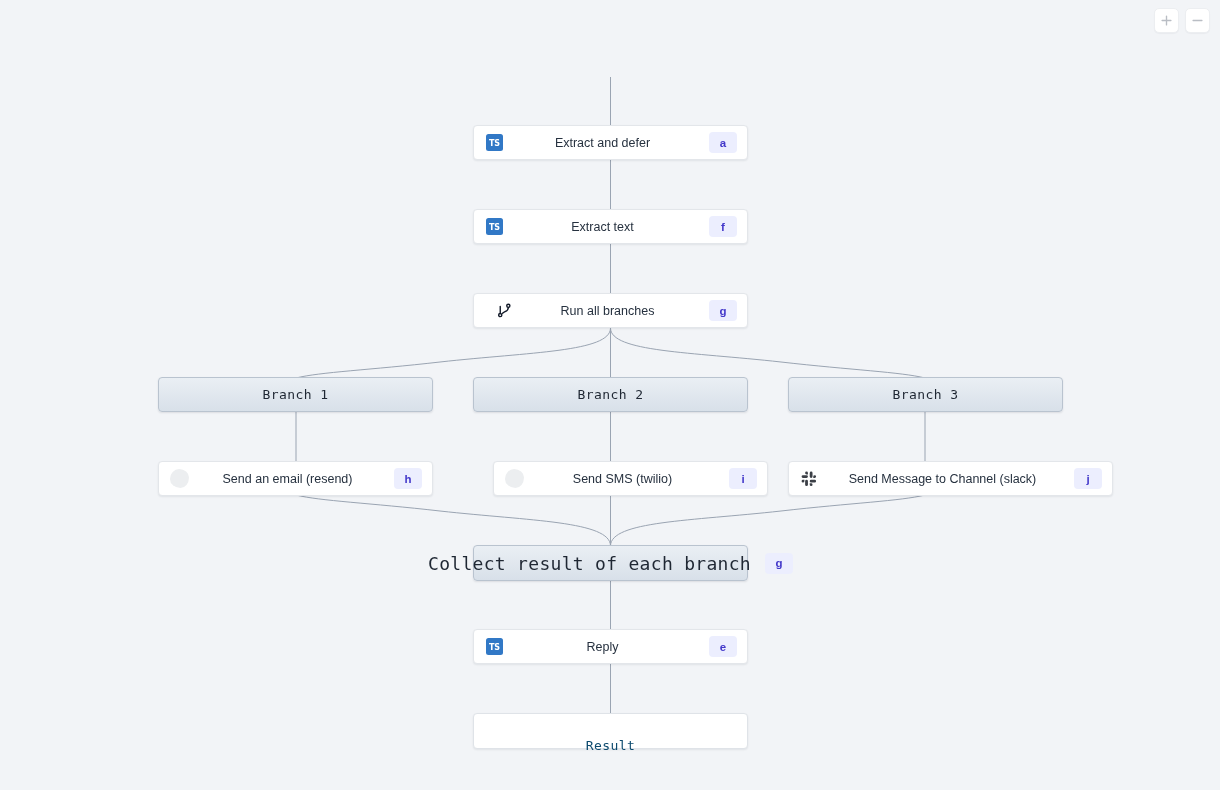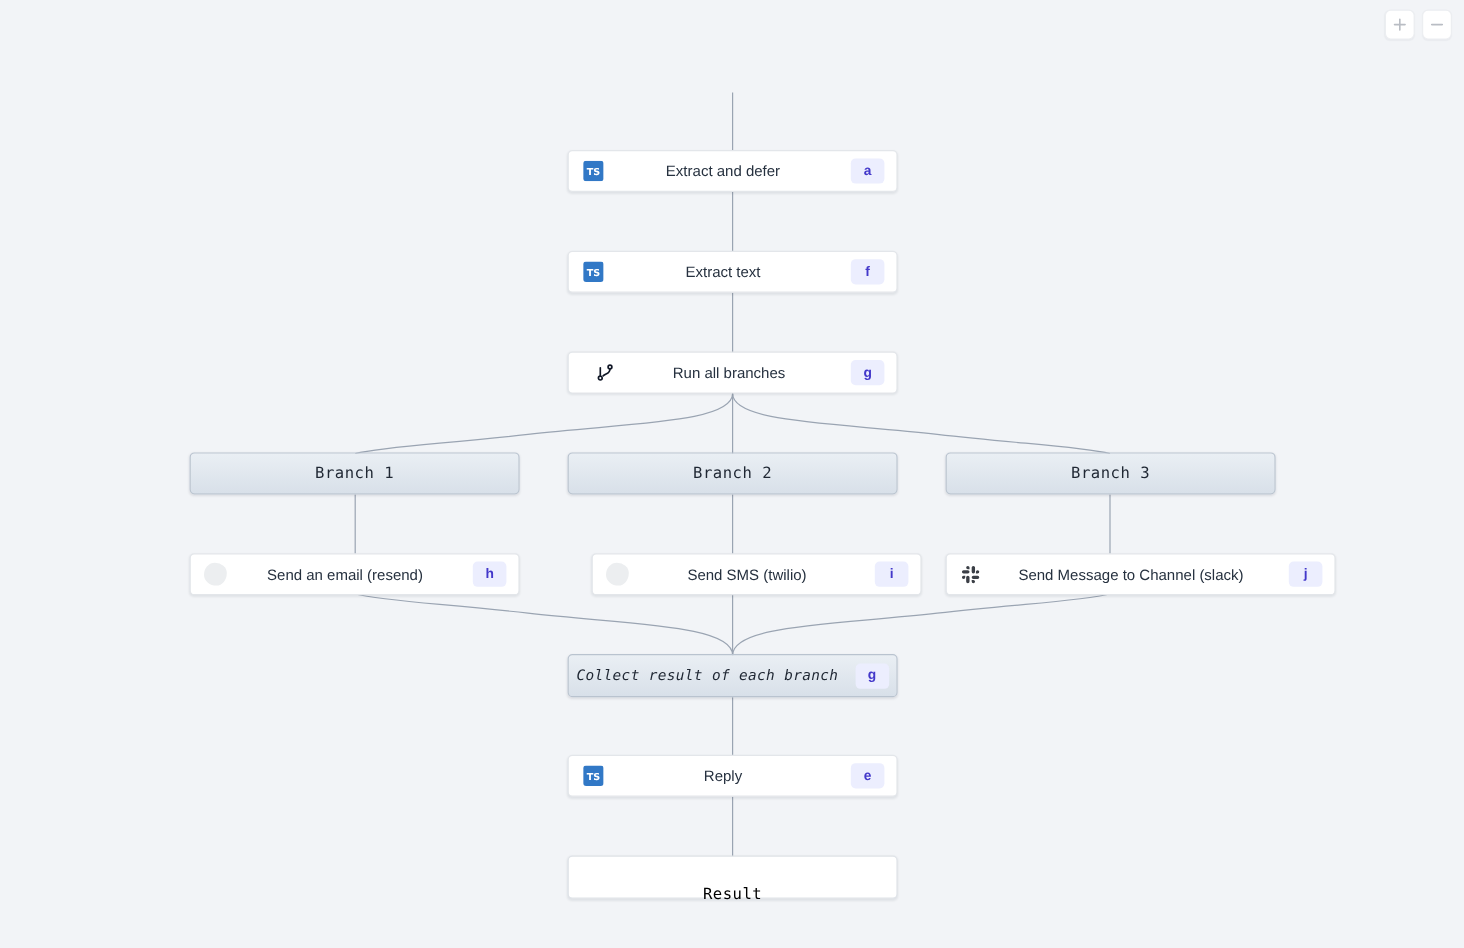--- a/index.html
+++ b/index.html
@@ -86,21 +86,21 @@
   .node.plain {
     background: #ffffff;
     border: 1px solid #dfe3e8;
     box-shadow: 0 1px 2px rgba(16,24,40,0.08);
     justify-content: center;
   }
   .node.plain .node-title {
     font-family: "DejaVu Sans Mono", "Liberation Mono", monospace;
     font-size: 13px;
     letter-spacing: 0.4px;
-    color: #000000;
+    color: #0c4a6e;
     text-align: center;
     width: 100%;
     margin-top: 28px;
   }
 
   
   .node.step {
     background: #ffffff;
     border: 1px solid #e3e6ea;
     box-shadow: 0 1px 2px rgba(16,24,40,0.08);
@@ -119,25 +119,24 @@
   
   .node.collect {
     background: linear-gradient(180deg, #eaeff4 0%, #d8e0e9 100%);
     border: 1px solid #b9c3cf;
     box-shadow: 0 1px 2px rgba(16,24,40,0.10);
     padding: 0 10px;
     justify-content: center;
   }
   .node.collect .node-title {
     font-family: "DejaVu Sans Mono", "Liberation Mono", monospace;
-    font-size: 12px;
+    font-size: 18px;
     letter-spacing: 0.3px;
     color: #1f2733;
     white-space: nowrap;
-    font-style: italic;
   }
 
   .node-icon {
     width: 20px;
     height: 20px;
     flex: 0 0 20px;
     display: flex;
     align-items: center;
     justify-content: center;
   }

